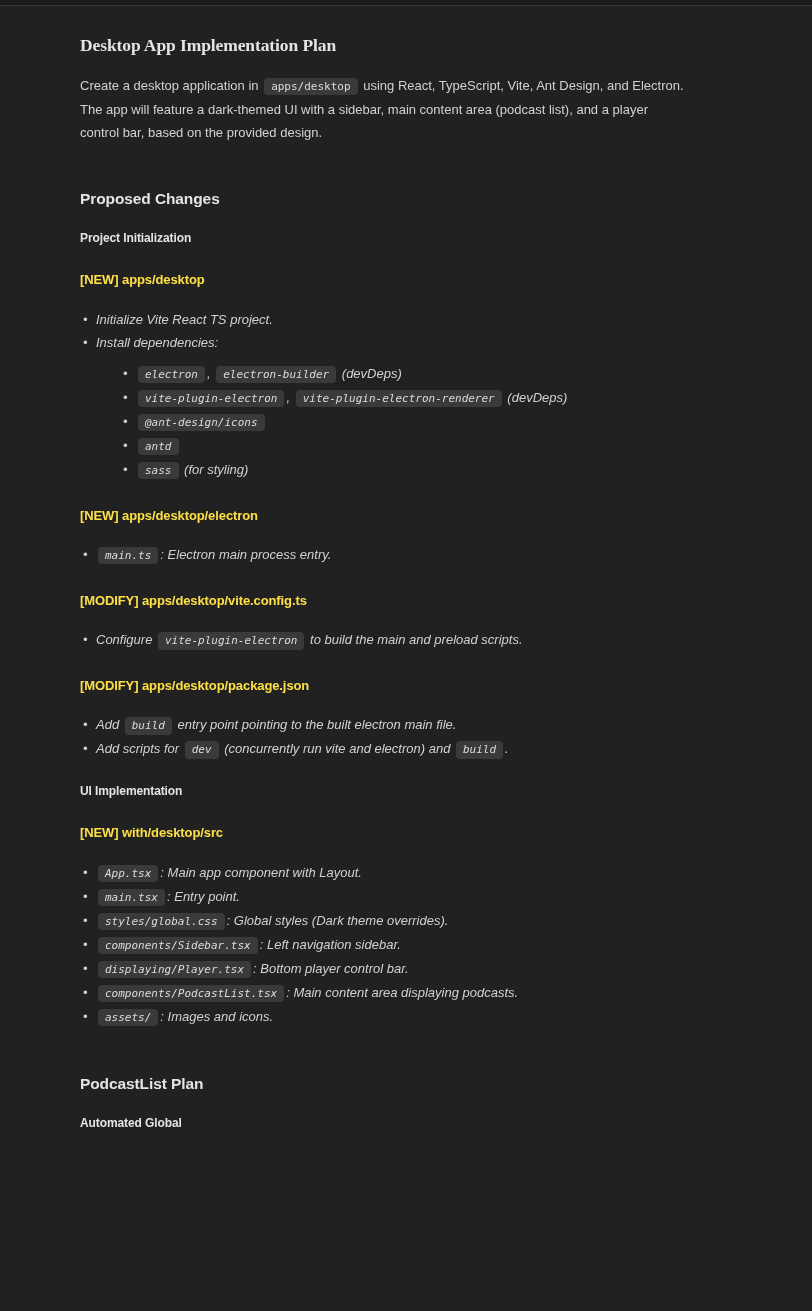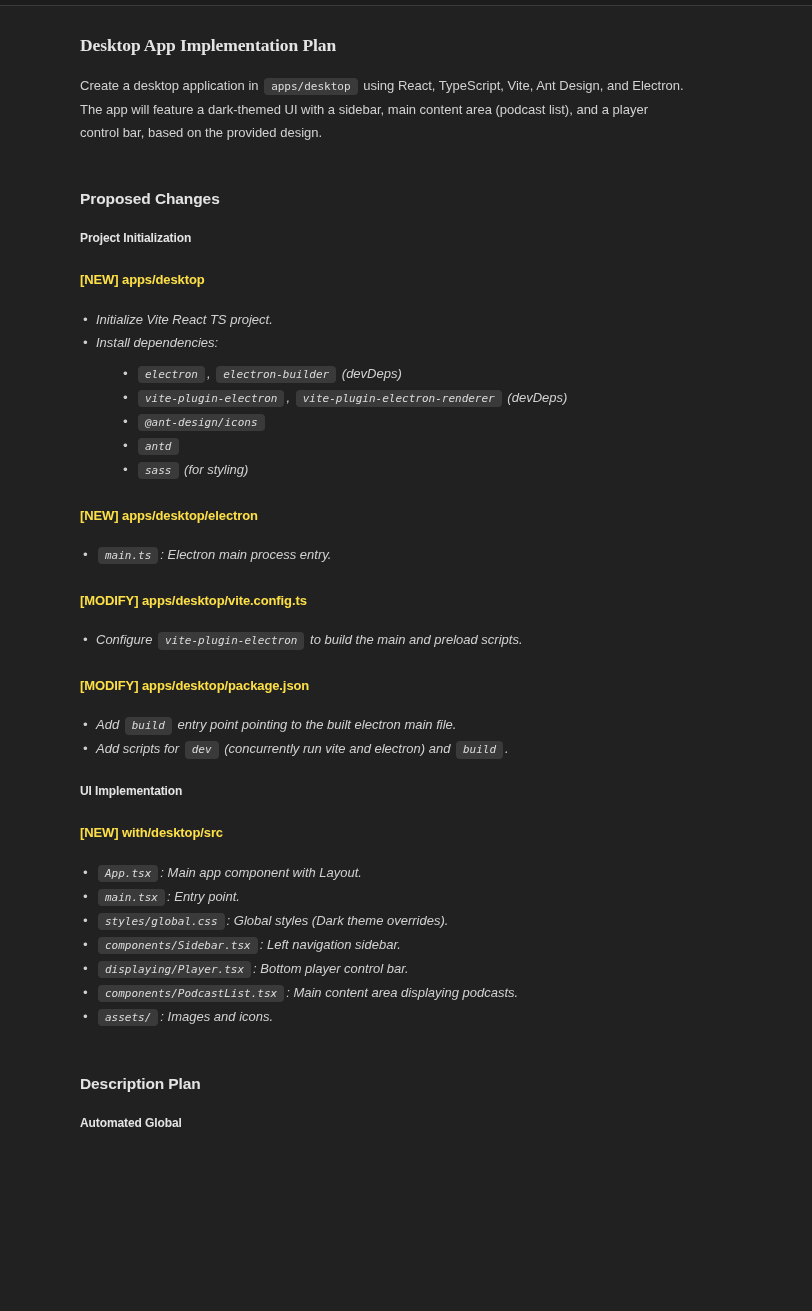--- a/index.html
+++ b/index.html
@@ -118,17 +118,17 @@
         <h4>[NEW] with/desktop/src</h4>
         <ul>
           <li><code class="chip">App.tsx</code>: Main app component with Layout.</li>
           <li><code class="chip">main.tsx</code>: Entry point.</li>
           <li><code class="chip">styles/global.css</code>: Global styles (Dark theme overrides).</li>
           <li><code class="chip">components/Sidebar.tsx</code>: Left navigation sidebar.</li>
           <li><code class="chip">displaying/Player.tsx</code>: Bottom player control bar.</li>
           <li><code class="chip">components/PodcastList.tsx</code>: Main content area displaying podcasts.</li>
           <li><code class="chip">assets/</code>: Images and icons.</li>
         </ul>
-        <h2>Description Plan</h2>
+        <h2>PodcastList Plan</h2>
         <h3>Automated Global</h3>
       </div>
   </div>
 </article>
 
 </body></html>

